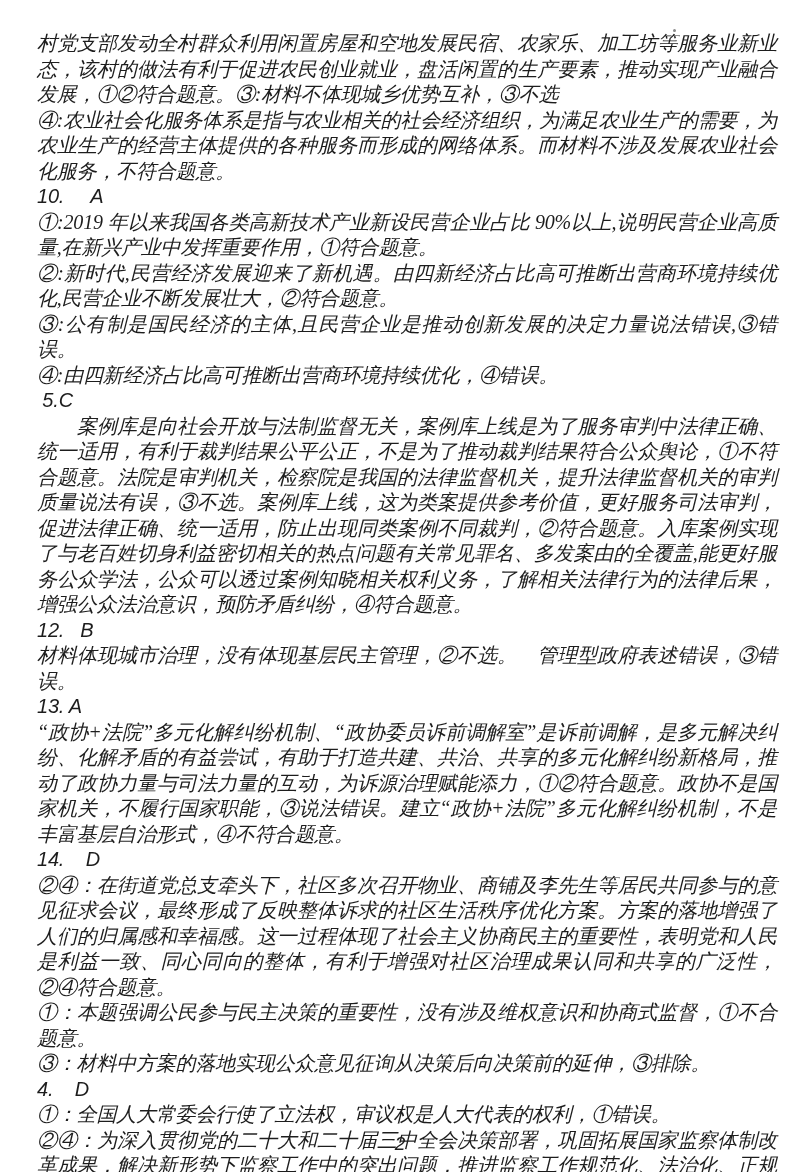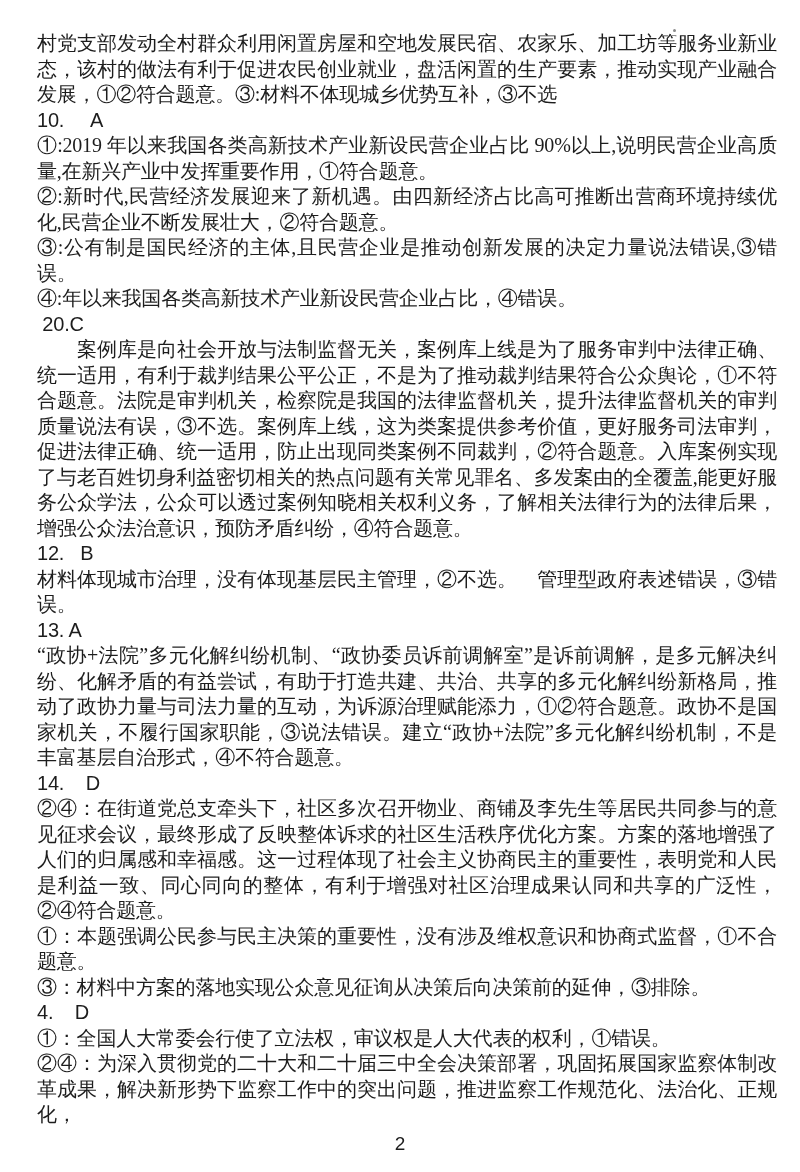--- a/index.html
+++ b/index.html
@@ -8,20 +8,21 @@
     background: #ffffff;
   }
   .page {
     position: relative;
     width: 800px;
     height: 1172px;
     background: #ffffff;
     overflow: hidden;
     color: #1d1d1d;
     font-family: "Liberation Serif", "DejaVu Serif", serif;
+    font-style: italic;
   }
   .content {
     position: absolute;
     left: 37px;
     top: 31px;
     width: 740px;
   }
   .content p {
     margin: 0;
     font-size: 20px;
@@ -65,32 +66,33 @@
 </head>
 <body>
 
 <div class="page">
   <div class="speck"></div>
 
   <div class="content">
 
     <div>
       <p>村党支部发动全村群众利用闲置房屋和空地发展民宿、农家乐、加工坊等服务业新业态，该村的做法有利于促进农民创业就业，盘活闲置的生产要素，推动实现产业融合发展，①②符合题意。③:材料不体现城乡优势互补，③不选</p>
+      <p>④:农业社会化服务体系是指与农业相关的社会经济组织，为满足农业生产的需要，为农业生产的经营主体提供的各种服务而形成的网络体系。而材料不涉及发展农业社会化服务，不符合题意。</p>
     </div>
 
     <div class="section section-gap">
       <p class="heading">10.     A</p>
       <p>①:2019 年以来我国各类高新技术产业新设民营企业占比 90%以上,说明民营企业高质量,在新兴产业中发挥重要作用，①符合题意。</p>
       <p>②:新时代,民营经济发展迎来了新机遇。由四新经济占比高可推断出营商环境持续优化,民营企业不断发展壮大，②符合题意。</p>
       <p>③:公有制是国民经济的主体,且民营企业是推动创新发展的决定力量说法错误,③错误。</p>
-      <p>④:年以来我国各类高新技术产业新设民营企业占比，④错误。</p>
+      <p>④:由四新经济占比高可推断出营商环境持续优化，④错误。</p>
     </div>
 
     <div class="section">
-      <p class="heading"> 20.C</p>
+      <p class="heading"> 5.C</p>
       <p class="indent-first">案例库是向社会开放与法制监督无关，案例库上线是为了服务审判中法律正确、统一适用，有利于裁判结果公平公正，不是为了推动裁判结果符合公众舆论，①不符合题意。法院是审判机关，检察院是我国的法律监督机关，提升法律监督机关的审判质量说法有误，③不选。案例库上线，这为类案提供参考价值，更好服务司法审判，促进法律正确、统一适用，防止出现同类案例不同裁判，②符合题意。入库案例实现了与老百姓切身利益密切相关的热点问题有关常见罪名、多发案由的全覆盖,能更好服务公众学法，公众可以透过案例知晓相关权利义务，了解相关法律行为的法律后果，增强公众法治意识，预防矛盾纠纷，④符合题意。</p>
     </div>
 
     <div class="section">
       <p class="heading">12.   B</p>
       <p>材料体现城市治理，没有体现基层民主管理，②不选。　管理型政府表述错误，③错误。</p>
     </div>
 
     <div class="section">
       <p class="heading">13. A</p>

